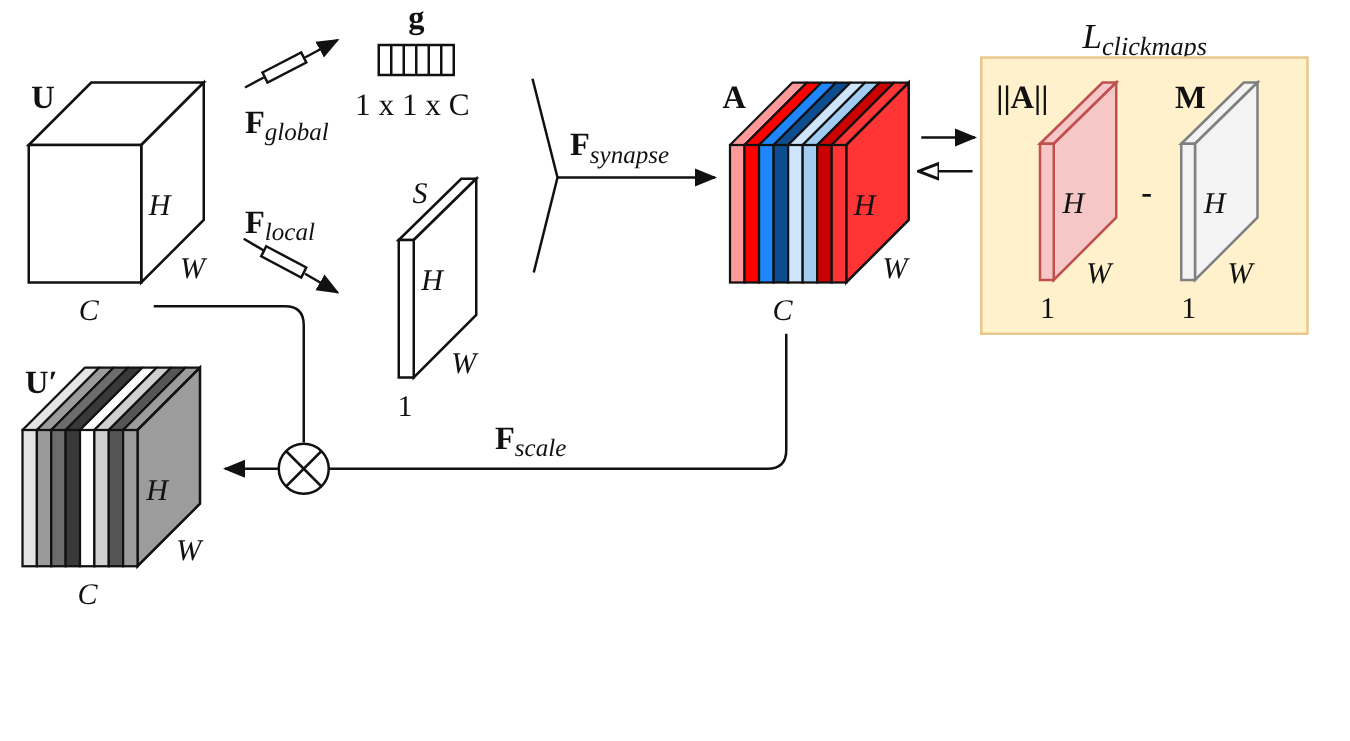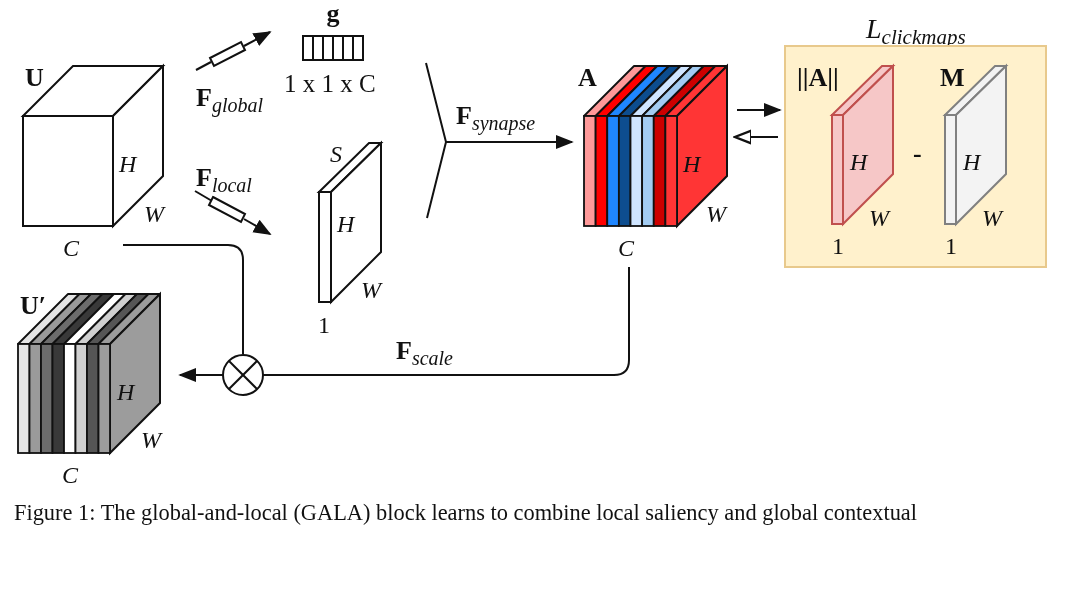--- a/index.html
+++ b/index.html
@@ -178,14 +178,13 @@
       <rect x="87" y="344" width="11.5" height="109" fill="#555555" stroke="#111" stroke-width="1.8"></rect>
       <rect x="98.5" y="344" width="11.5" height="109" fill="#9c9c9c" stroke="#111" stroke-width="1.8"></rect>
     </g>
   <text class="lbl bd" x="20" y="314" font-size="26">U′</text>
   <text class="lbl it" x="117" y="400" font-size="24">H</text>
   <text class="lbl it" x="141" y="448" font-size="24">W</text>
   <text class="lbl it" x="62" y="483" font-size="24">C</text>
 </svg>
 
 <div id="caption">
-  <div>Figure 1: The global-and-local (GALA) block learns to combine local saliency and global contextual</div>
 </div>
 
 </body></html>

